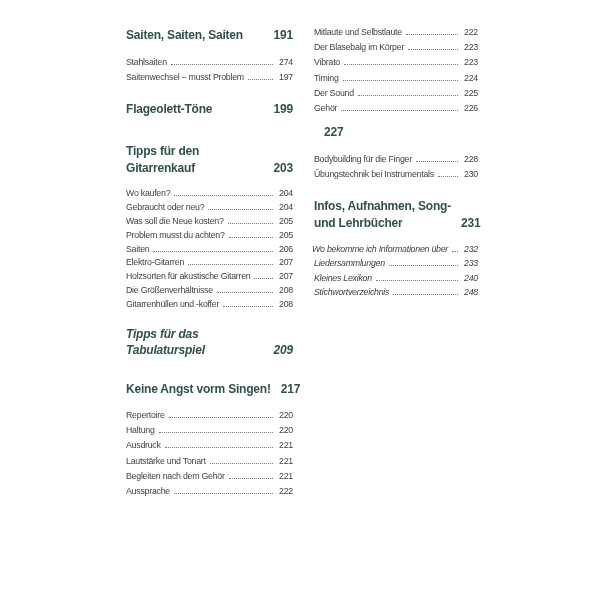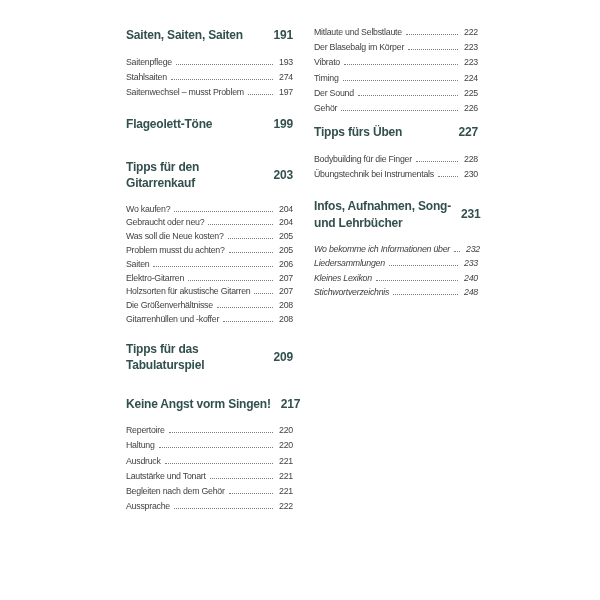--- a/index.html
+++ b/index.html
@@ -15,42 +15,43 @@
     background:var(--bg,#ffffff);
   }
   .col{position:absolute;}
   .col-left{left:126px;top:27px;width:167px;}
   .col-right{left:314px;top:25px;width:164px;}
 
   .section{margin-bottom:0;}
   .col-left .section:nth-child(1){margin-bottom:16px;}
   .col-left .section:nth-child(2){margin-bottom:26px;}
   .col-left .section:nth-child(3){margin-bottom:14px;}
-  .col-left .section:nth-child(4){margin-bottom:22px;}
+  .col-left .section:nth-child(4){margin-bottom:22px;font-style:italic;}
   .col-right .section:nth-child(1){margin-bottom:8px;}
   .col-right .section:nth-child(2){margin-bottom:16px;}
 
   .heading{
-    display:flex;justify-content:space-between;align-items:center;
+    display:flex;justify-content:space-between;align-items:flex-end;
     color:var(--heading,#31504e);
     font-weight:bold;
     font-size:12px;line-height:16.5px;
     letter-spacing:-0.2px;
   }
   .h-title{white-space:nowrap;}
   .h-title .h-line{display:block;}
   .h-num{margin-left:10px;}
 
   .heading + .entries{margin-top:11px;}
   .entry{
     display:flex;align-items:baseline;
     color:var(--body,#434240);
     font-size:8.8px;line-height:15.2px;
     letter-spacing:-0.25px;
     white-space:nowrap;
+    justify-content:flex-end;
   }
   .col-left .section:nth-child(3) .entry{line-height:13.8px;}
   .col-right .section:nth-child(3) .entry{line-height:14.3px;font-style:italic;}
   .leader{
     flex:1;min-width:6px;
     border-bottom:1px dotted var(--leader,#7c7b79);
     margin:0 4px 3px 4px;
   }
   .e-num{text-align:right;min-width:16px;}
 </style>
@@ -61,25 +62,20 @@
   <div class="col col-left">
       <div class="section">
         <div class="heading">
           <span class="h-title">
             <span class="h-line">Saiten, Saiten, Saiten</span>
           </span>
           <span class="h-num">191</span>
         </div>
         <div class="entries">
           <div class="entry">
-            <span class="e-label">Saitenpflege</span>
-            <span class="leader"></span>
-            <span class="e-num">193</span>
-          </div>
-          <div class="entry">
             <span class="e-label">Stahlsaiten</span>
             <span class="leader"></span>
             <span class="e-num">274</span>
           </div>
           <div class="entry">
             <span class="e-label">Saitenwechsel – musst Problem</span>
             <span class="leader"></span>
             <span class="e-num">197</span>
           </div>
         </div>
@@ -228,23 +224,20 @@
           </div>
           <div class="entry">
             <span class="e-label">Gehör</span>
             <span class="leader"></span>
             <span class="e-num">226</span>
           </div>
         </div>
       </div>
       <div class="section">
         <div class="heading">
-          <span class="h-title">
-            <span class="h-line">Tipps fürs Üben</span>
-          </span>
           <span class="h-num">227</span>
         </div>
         <div class="entries">
           <div class="entry">
             <span class="e-label">Bodybuilding für die Finger</span>
             <span class="leader"></span>
             <span class="e-num">228</span>
           </div>
           <div class="entry">
             <span class="e-label">Übungstechnik bei Instrumentals</span>

